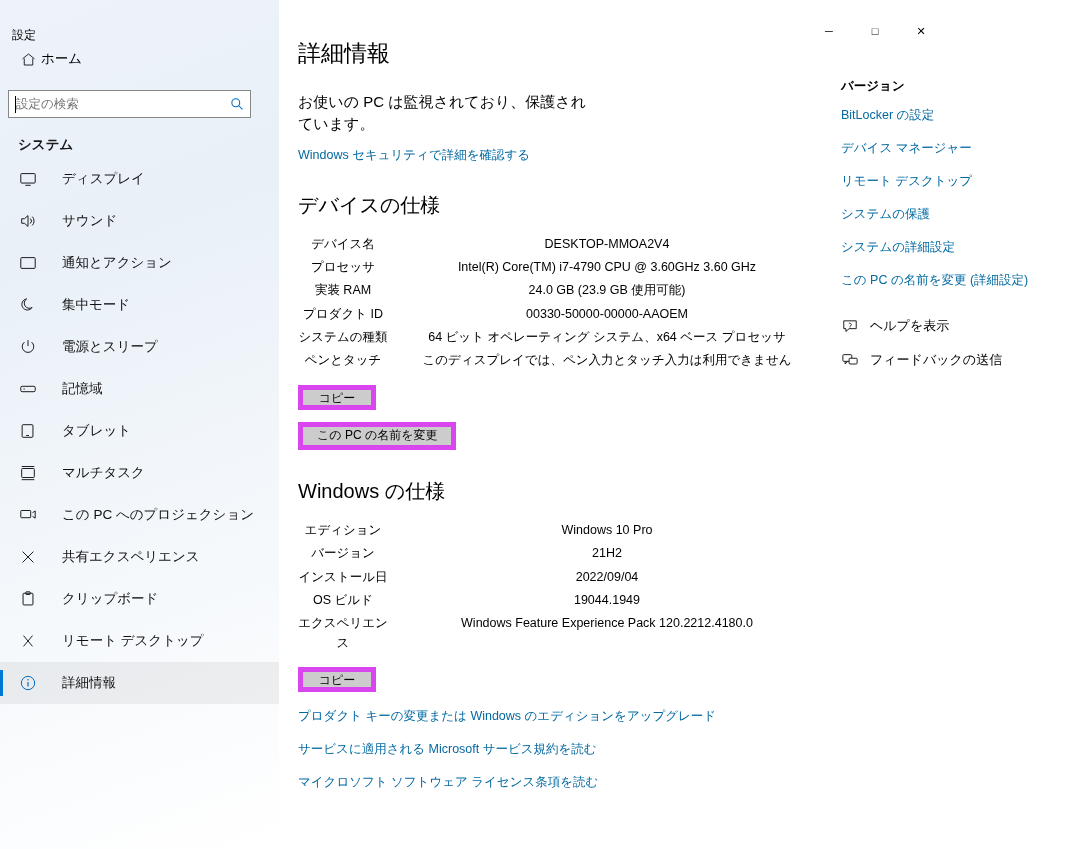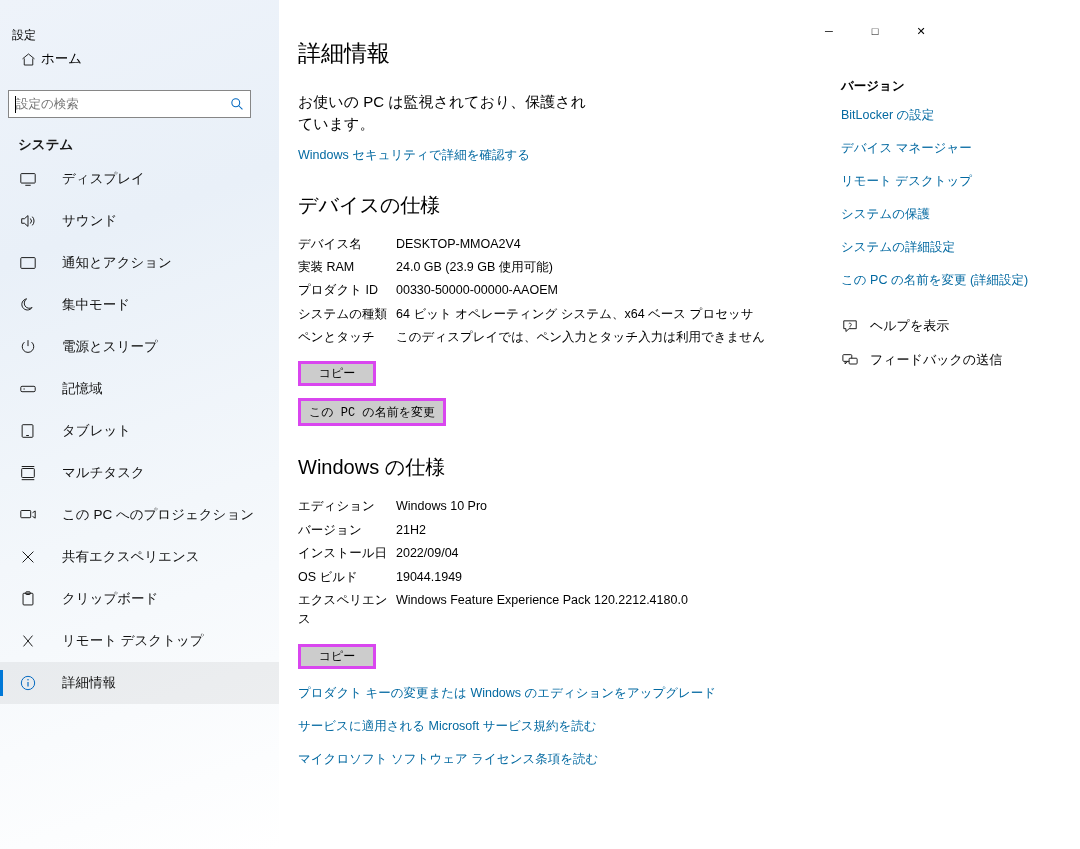--- a/index.html
+++ b/index.html
@@ -141,33 +141,34 @@
     font-size: 20px;
     font-weight: normal;
     margin: 28px 0 14px 0;
   }
   .spec-table { width: 100%; border-collapse: collapse; }
   .spec-table td {
     font-size: 12.5px;
     padding: 2px 0;
     vertical-align: top;
     line-height: 1.55;
+    text-align: center;
   }
   .spec-key { width: 98px; color: #000; padding-right: 8px !important; }
   .spec-val { color: #000; }
   .btn {
     margin-top: 12px;
     min-width: 78px;
     height: 25px;
     background: #cccccc;
-    border: 3px solid #d946ef;
+    border: 5px solid #d946ef;
     font-size: 12px;
-    font-family: Liberation Mono, monospace;
+    font-family: Liberation Sans, sans-serif;
     color: #000;
-    padding: 0 8px;
+    padding: 0 14px;
     cursor: default;
   }
   .btn-wide { min-width: 130px; height: 28px; }
   .links-bottom a { display: block; margin-top: 16px; }
 
   
   .rail {
     position: absolute;
     top: 78px; left: 562px;
     width: 230px;
@@ -373,20 +374,24 @@
 
       <a class="link" href="#">Windows セキュリティで詳細を確認する</a>
 
       <h2 class="sec-title">デバイスの仕様</h2>
 
       <table class="spec-table">
         <tbody>
             <tr>
           <td class="spec-key">デバイス名</td>
           <td class="spec-val">DESKTOP-MMOA2V4</td>
+        </tr>
+        <tr>
+          <td class="spec-key">プロセッサ</td>
+          <td class="spec-val">Intel(R) Core(TM) i7-4790 CPU @ 3.60GHz   3.60 GHz</td>
         </tr>
         <tr>
           <td class="spec-key">実装 RAM</td>
           <td class="spec-val">24.0 GB (23.9 GB 使用可能)</td>
         </tr>
         <tr>
           <td class="spec-key">プロダクト ID</td>
           <td class="spec-val">00330-50000-00000-AAOEM</td>
         </tr>
         <tr>

